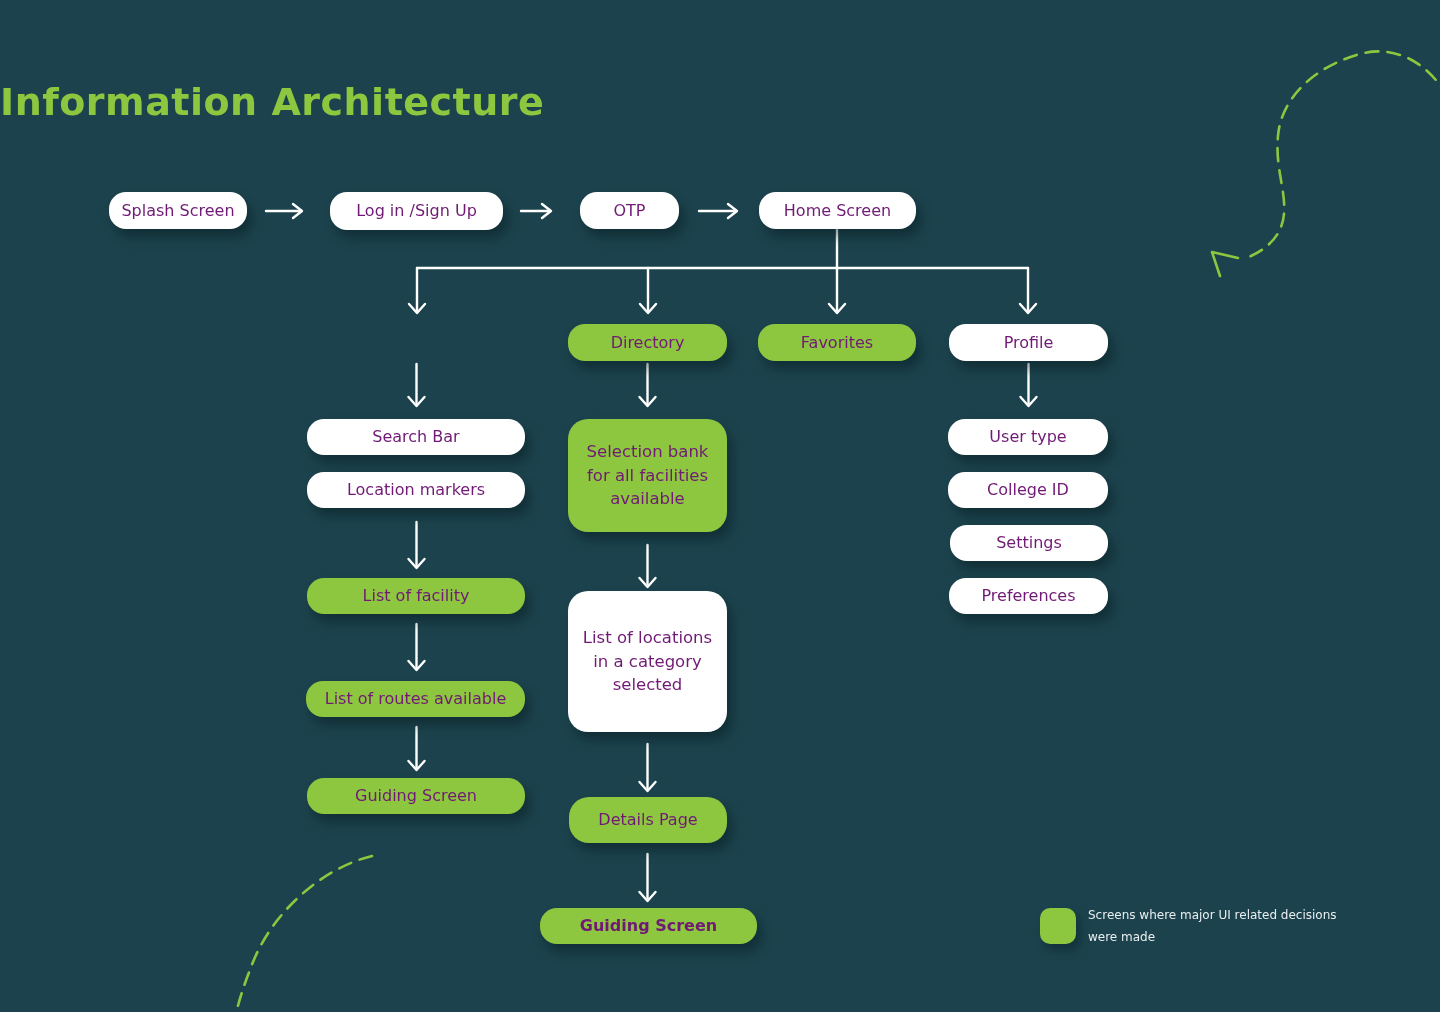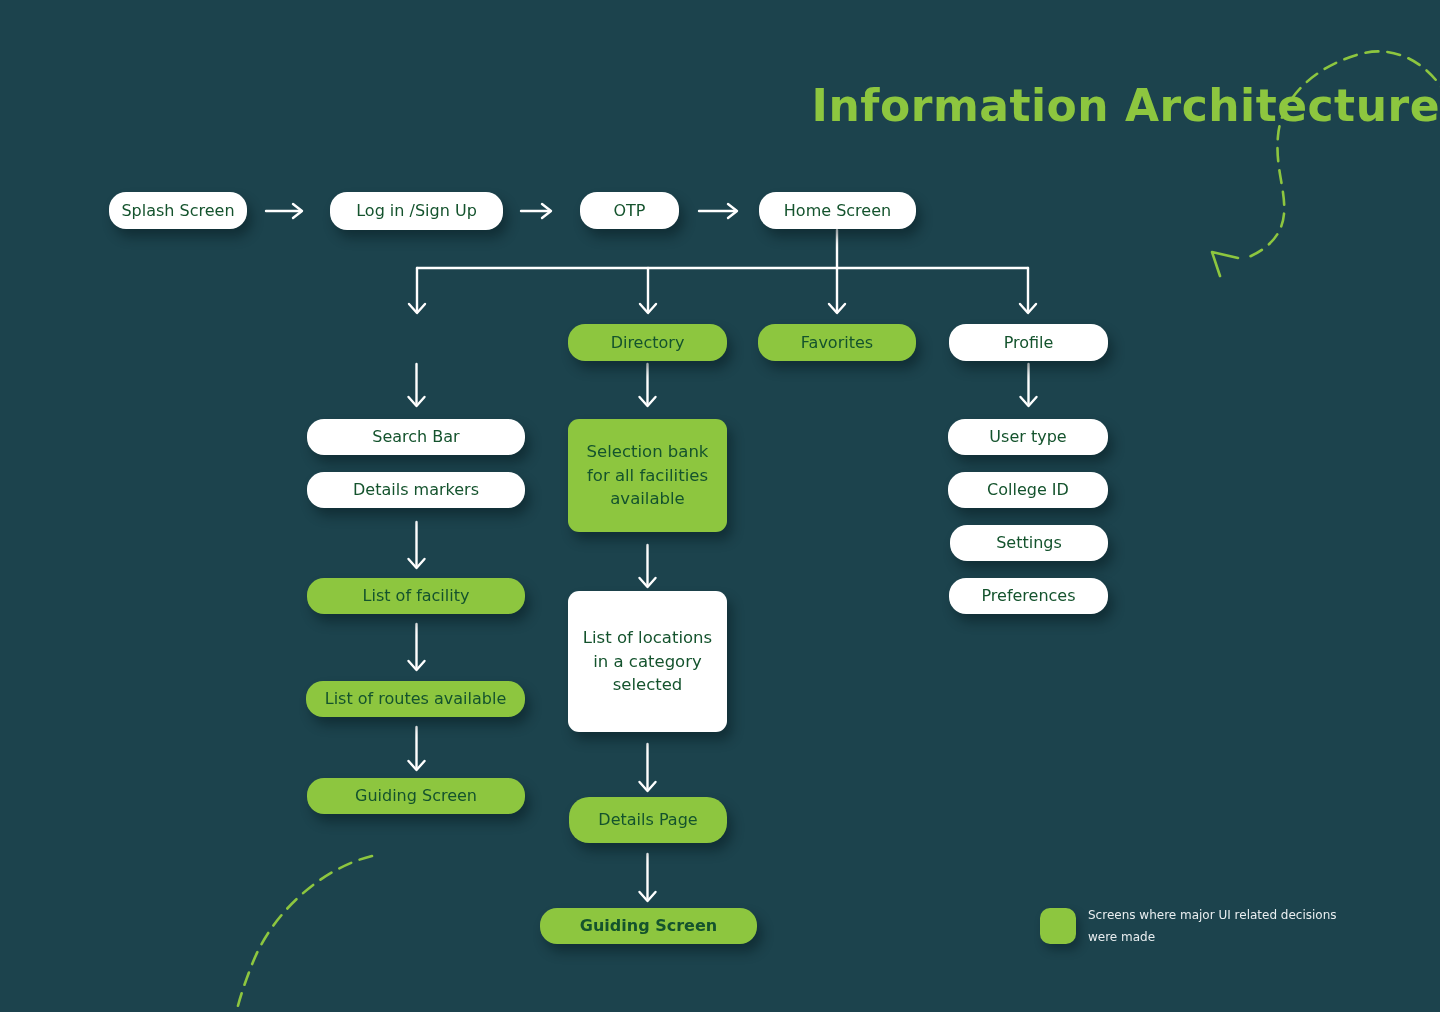--- a/index.html
+++ b/index.html
@@ -6,40 +6,40 @@
   body{
     width:1440px;height:1012px;
     background:#1c434d;
     font-family:"DejaVu Sans","Liberation Sans",sans-serif;
     position:relative;
     overflow:hidden;
   }
   .stage{position:absolute;inset:0;width:1440px;height:1012px;}
   .title{
     position:absolute;left:0;top:80px;width:1440px;
-    text-align:right;
-    font-size:44px;font-weight:800;letter-spacing:.5px;
+    text-align:left;
+    font-size:38px;font-weight:800;letter-spacing:.5px;
     color:#8dc63f;
   }
   .arrows{position:absolute;left:0;top:0;z-index:1;}
   .node{
     position:absolute;z-index:2;
     display:flex;align-items:center;justify-content:center;
     text-align:center;
     font-size:16px;font-weight:500;
-    color:#14532d;
+    color:#701a75;
     border-radius:17px;
     box-shadow:5px 8px 12px rgba(4,22,27,.45);
     line-height:1.45;
     box-sizing:border-box;
     padding:2px 8px;
   }
   .white{background:#ffffff;}
   .green{background:#8dc63f;}
-  .big{border-radius:11px;font-size:16.5px;}
+  .big{border-radius:20px;font-size:16.5px;}
   .bold-label{font-weight:600;}
   .legend-swatch{
     position:absolute;z-index:2;
     left:1040px;top:908px;width:36px;height:36px;
     background:#8dc63f;border-radius:10px;
     box-shadow:4px 6px 10px rgba(4,22,27,.4);
   }
   .legend-text{
     position:absolute;z-index:2;
     left:1088px;top:905px;width:250px;
@@ -123,21 +123,21 @@
     <span>Favorites</span>
   </div>
   <div class="node white" style="left:949px;top:324px;width:159px;height:37px;">
     <span>Profile</span>
   </div>
 
   <div class="node white" style="left:307px;top:419px;width:218px;height:36px;">
     <span>Search Bar</span>
   </div>
   <div class="node white" style="left:307px;top:472px;width:218px;height:36px;">
-    <span>Details markers</span>
+    <span>Location markers</span>
   </div>
   <div class="node green" style="left:306px;top:681px;width:219px;height:36px;">
     <span>List of routes available</span>
   </div>
   <div class="node green" style="left:307px;top:578px;width:218px;height:36px;">
     <span>List of facility</span>
   </div>
   <div class="node green" style="left:307px;top:778px;width:218px;height:36px;">
     <span>Guiding Screen</span>
   </div>

